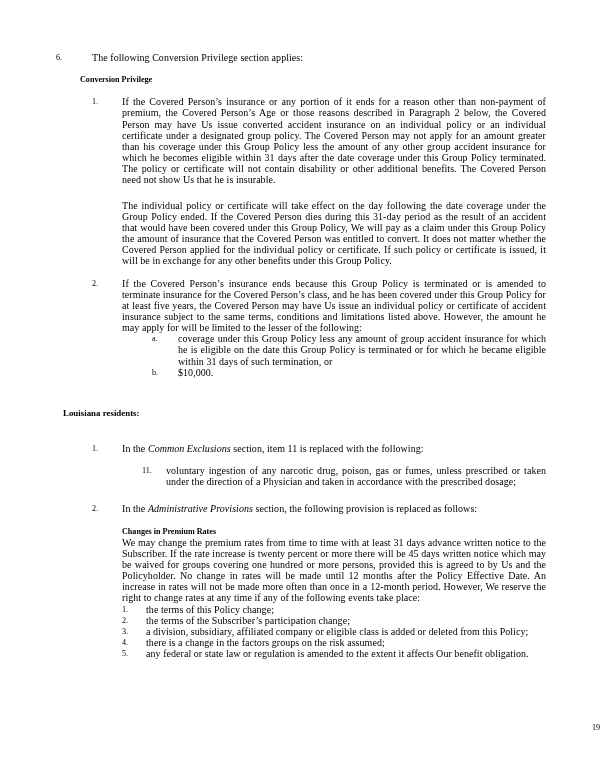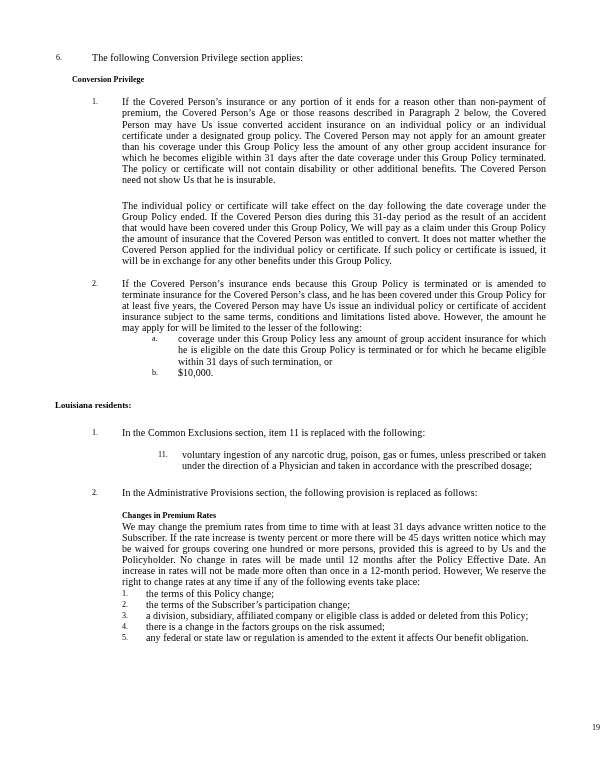--- a/index.html
+++ b/index.html
@@ -60,35 +60,35 @@
 
   
   .lvl2 { margin-left: 36px; }
   .lvl2 > .marker { width: 30px; }
 
   
   .lvl3 { margin-left: 30px; }
   .lvl3 > .marker { width: 26px; }
 
   
-  .lvl2b { margin-left: 36px; }
+  .lvl2b { margin-left: 20px; }
   .lvl2b > .marker { width: 24px; }
 
   
   .mini { display: flex; align-items: flex-start; }
   .mini > .marker { width: 24px; }
 
-  .indent36 { margin-left: 16px; }
-  .ital { }
+  .indent36 { margin-left: 24px; }
+  .ital { font-style: italic; }
 
   .section-head {
     font-size: 8.9px;
     line-height: 12px;
     font-weight: bold;
-    margin: 0;
+    margin: 8px;
   }
   .sub-head {
     font-size: 8.1px;
     line-height: 11.15px;
     font-weight: bold;
     margin: 0;
   }
 
   .page-number {
     position: absolute;

